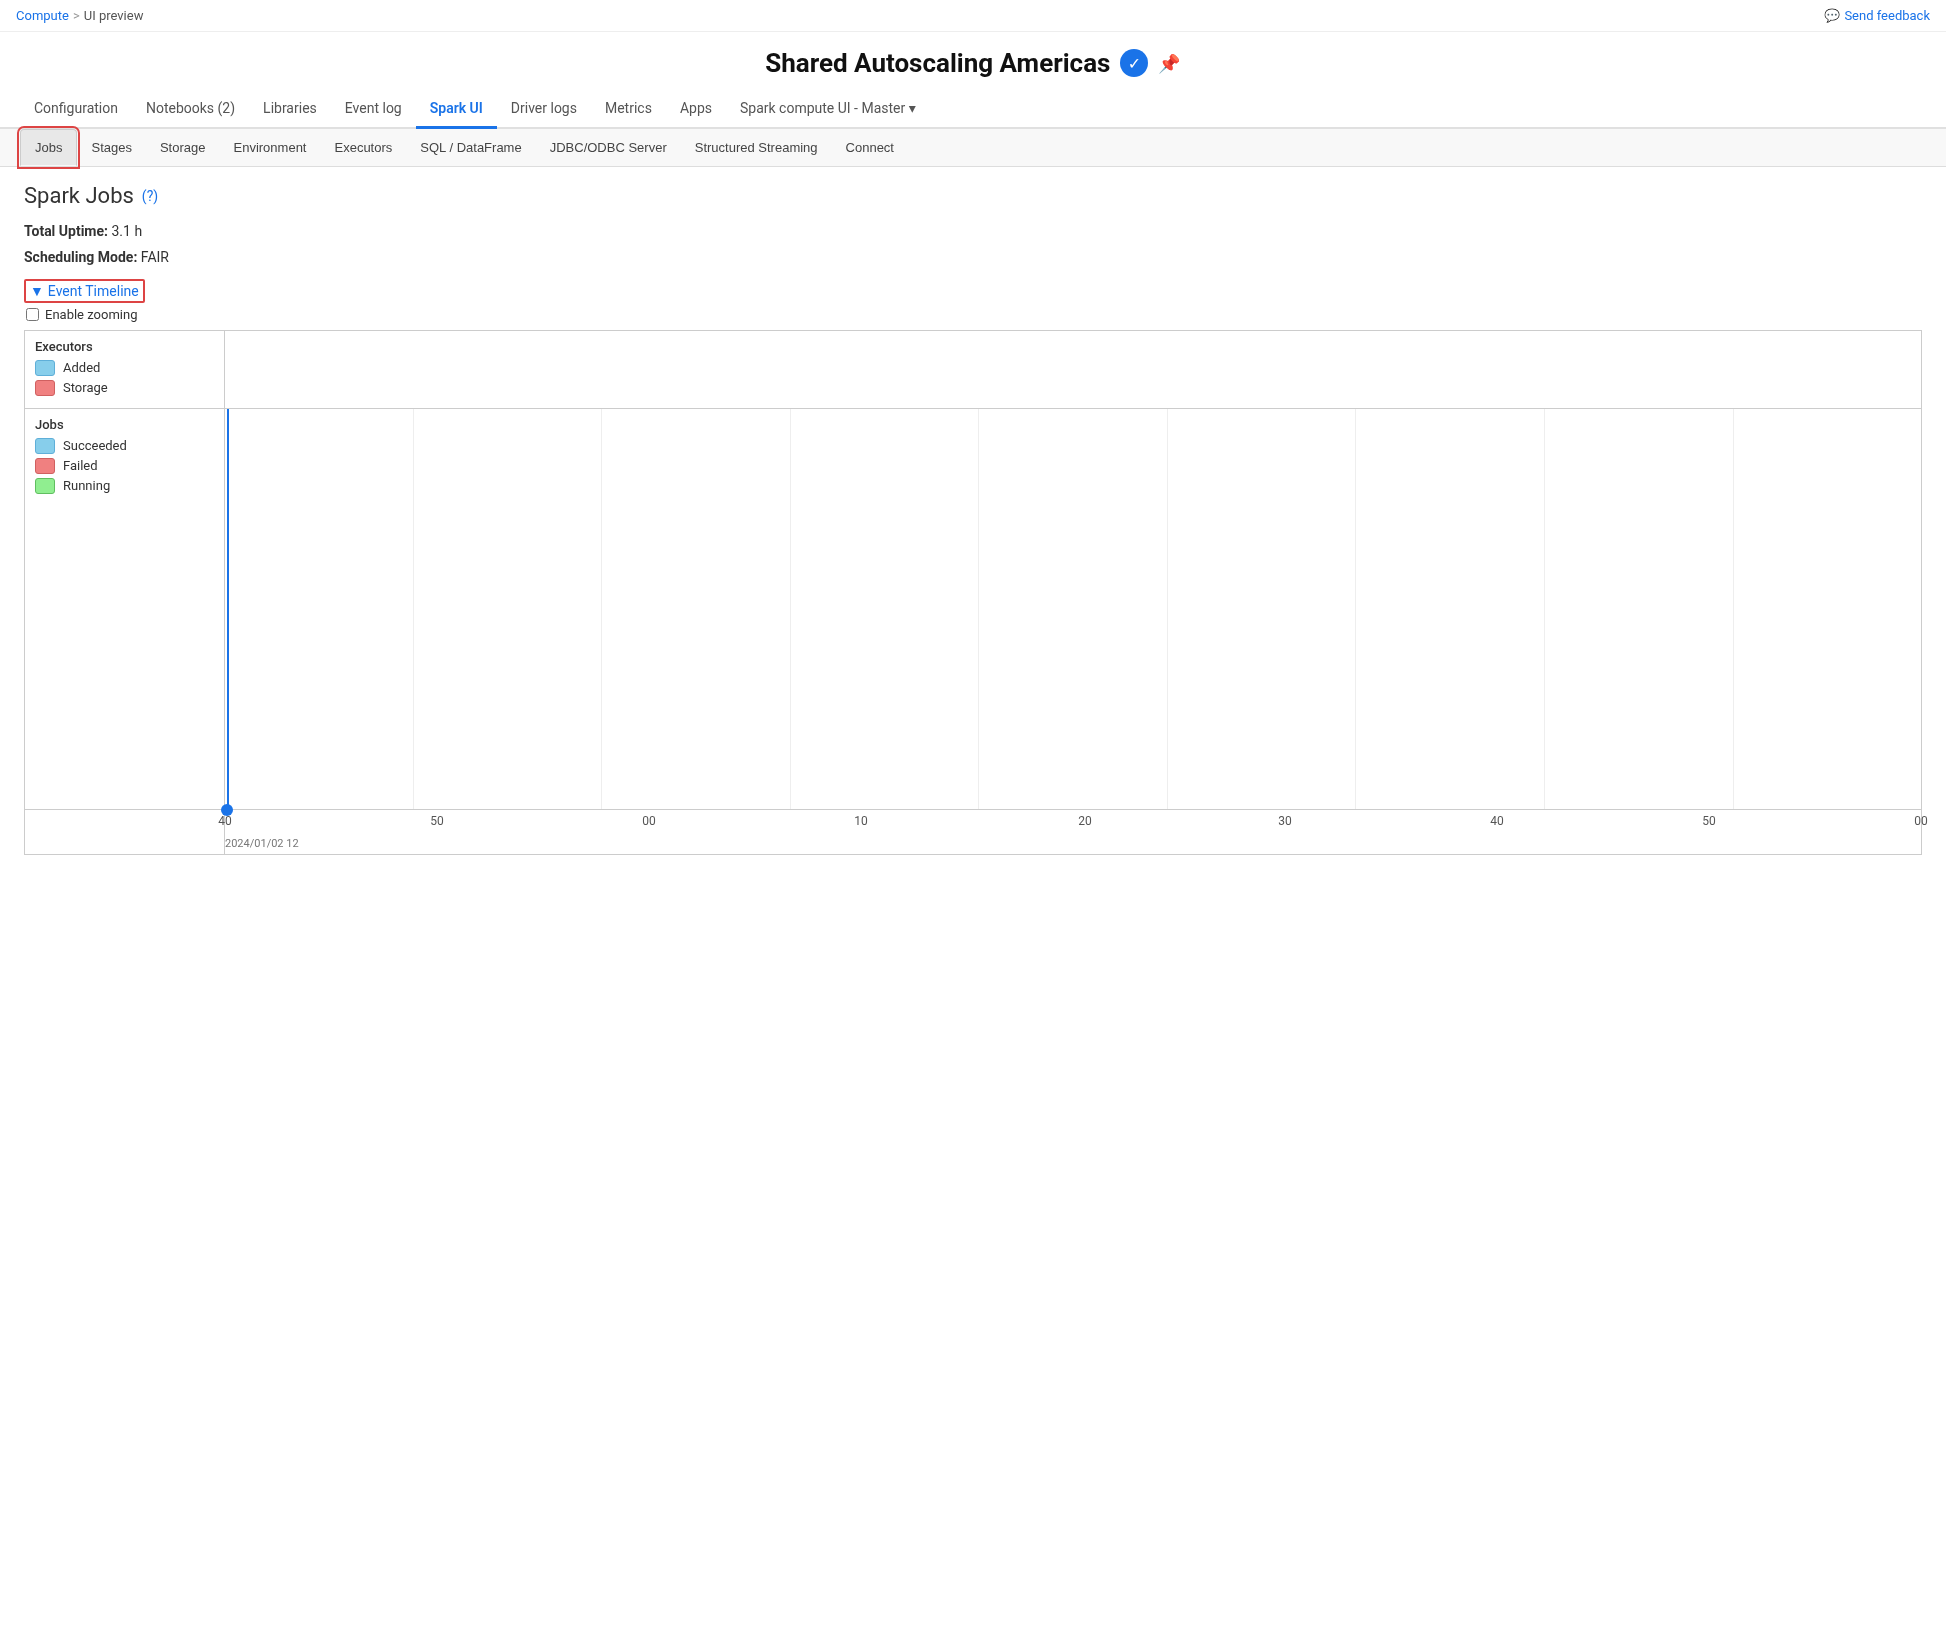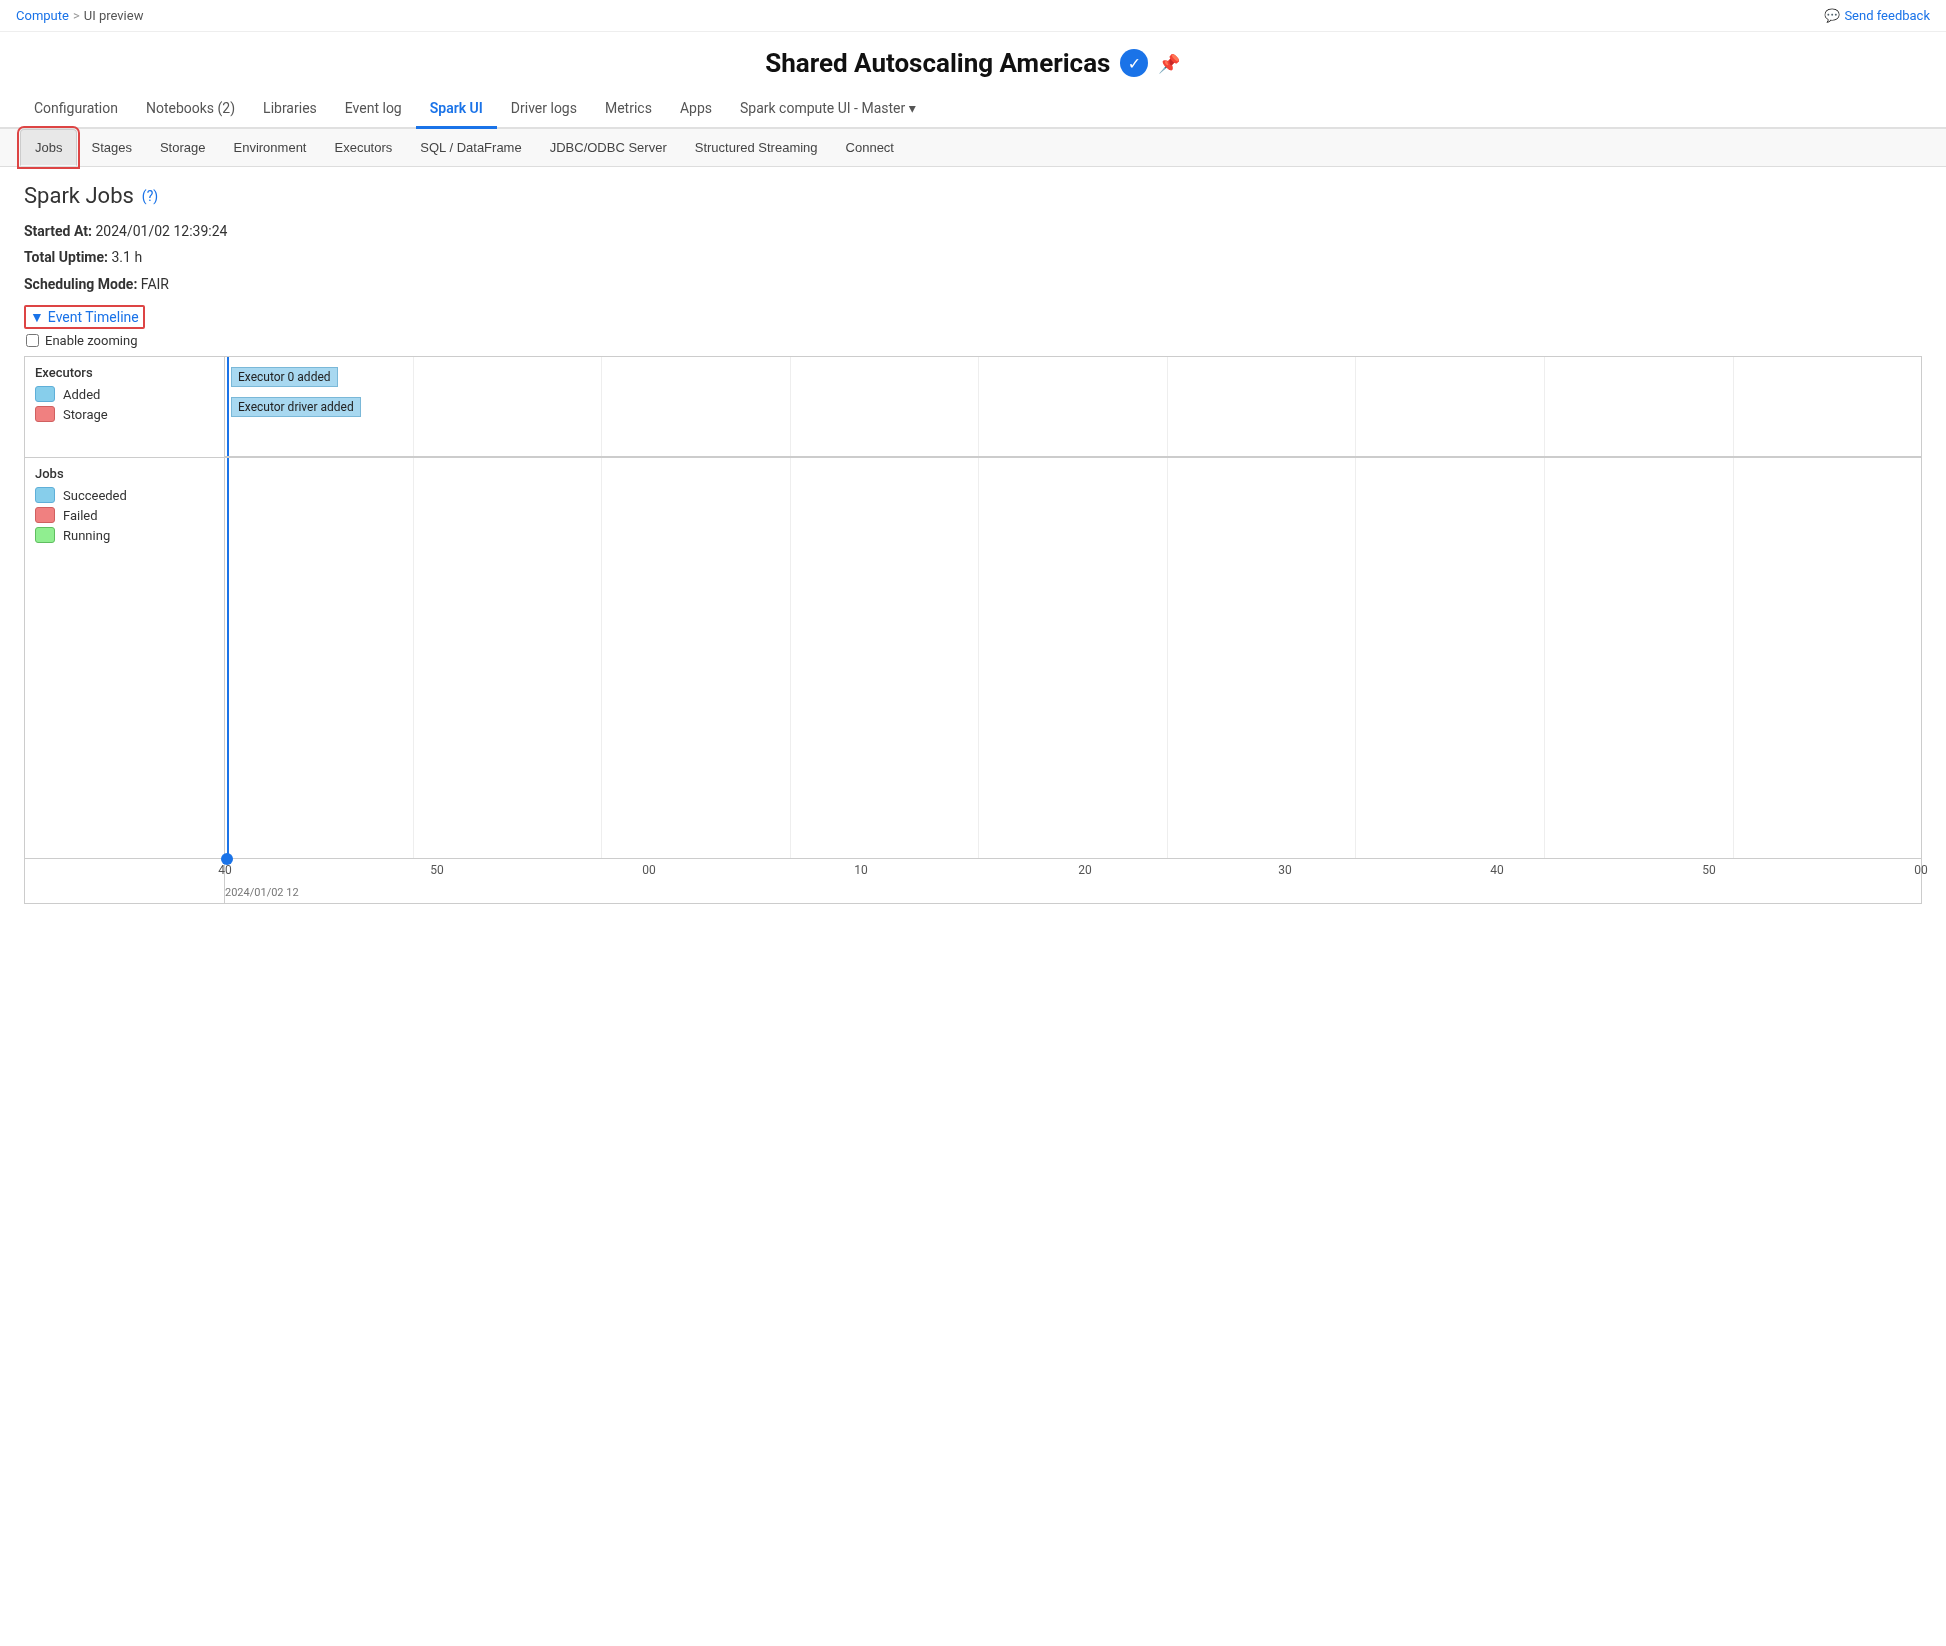--- a/index.html
+++ b/index.html
@@ -320,24 +320,20 @@
 </nav>
 
 <div class="content">
 
   <div class="spark-jobs-title">
     <span>Spark Jobs</span>
     <span class="help-icon">(?)</span>
   </div>
 
   <div class="info-row">
-    <strong>Started At:</strong>
-    <span>2024/01/02 12:39:24</span>
-  </div>
-  <div class="info-row">
     <strong>Total Uptime:</strong>
     <span>3.1 h</span>
   </div>
   <div class="info-row">
     <strong>Scheduling Mode:</strong>
     <span>FAIR</span>
   </div>
 
   <div class="event-timeline-section">
     <div class="event-timeline-toggle">
@@ -357,39 +353,20 @@
         <div class="legend-section-title">Executors</div>
         <div class="legend-item">
           <div class="legend-color" style="background:#87CEEB; border: 1px solid #5fafd8;"></div>
           <span>Added</span>
         </div>
         <div class="legend-item">
           <div class="legend-color" style="background:#F08080; border: 1px solid #d06060;"></div>
           <span>Storage</span>
         </div>
       </div>
-      <div class="timeline-chart-area executor-events-area" style="position: relative; flex: 1; height: 100px;">
-
-        <div style="position:absolute;top:0;left:0;right:0;bottom:0;display:flex;">
-          <div style="flex:1;border-right:1px solid #eee;"></div>
-          <div style="flex:1;border-right:1px solid #eee;"></div>
-          <div style="flex:1;border-right:1px solid #eee;"></div>
-          <div style="flex:1;border-right:1px solid #eee;"></div>
-          <div style="flex:1;border-right:1px solid #eee;"></div>
-          <div style="flex:1;border-right:1px solid #eee;"></div>
-          <div style="flex:1;border-right:1px solid #eee;"></div>
-          <div style="flex:1;border-right:1px solid #eee;"></div>
-          <div style="flex:1;"></div>
-        </div>
-
-        <div class="time-marker" style="left: 2px;"></div>
-
-        <div class="event-block" style="left: 6px; top: 10px;">Executor 0 added</div>
-        <div class="event-block" style="left: 6px; top: 40px;">Executor driver added</div>
-      </div>
     </div>
 
     <div class="timeline-main" style="height: 400px;">
       <div class="timeline-legend">
         <div class="legend-section-title">Jobs</div>
         <div class="legend-item">
           <div class="legend-color" style="background:#87CEEB; border: 1px solid #5fafd8;"></div>
           <span>Succeeded</span>
         </div>
         <div class="legend-item">

